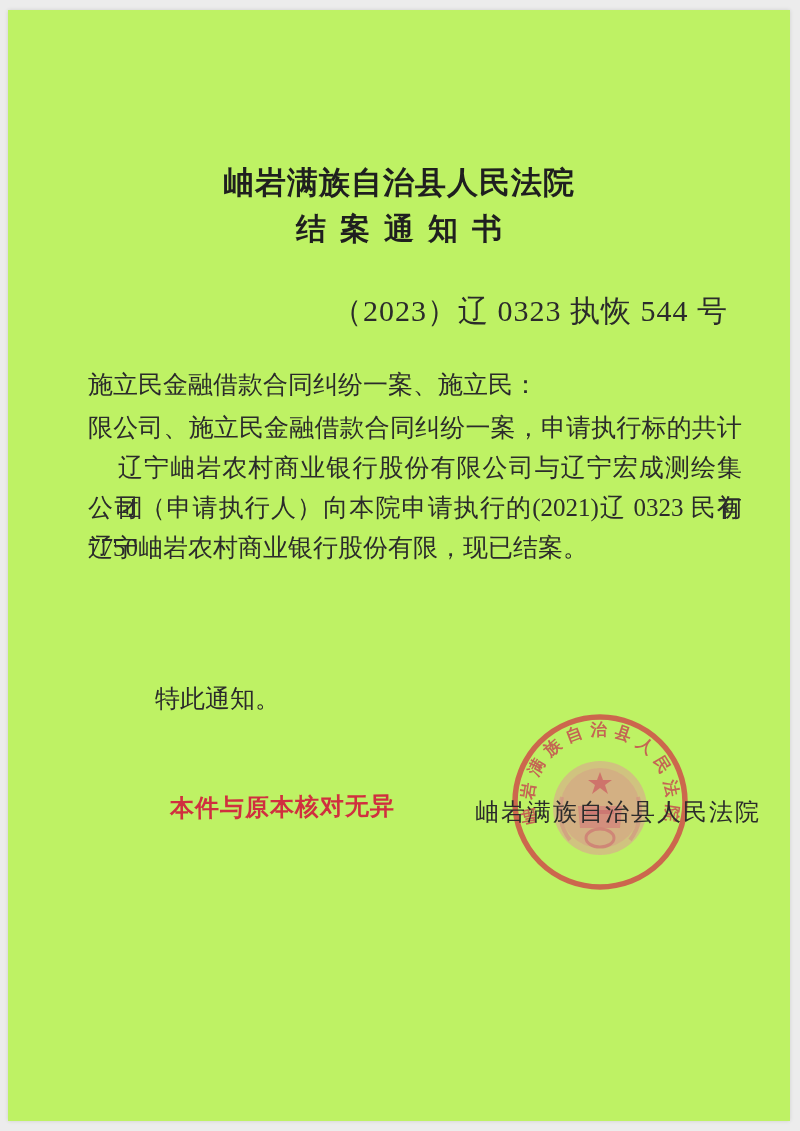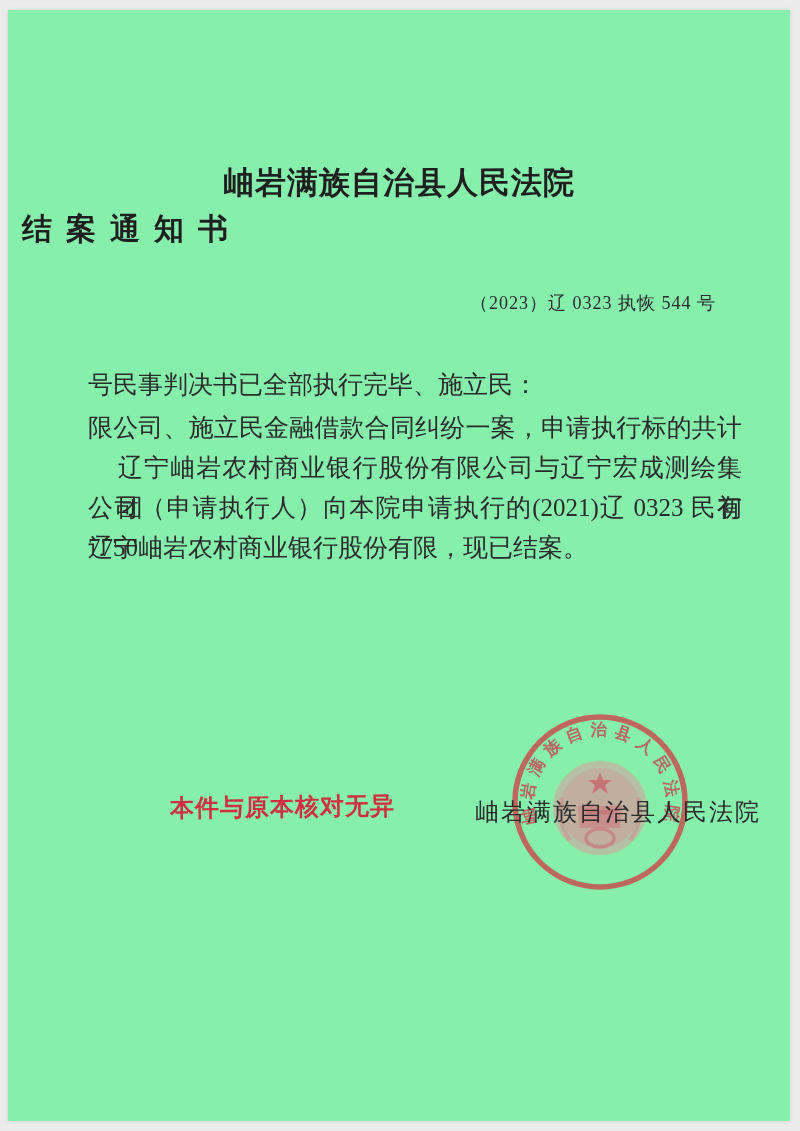--- a/index.html
+++ b/index.html
@@ -6,38 +6,38 @@
   body{
     width:800px;height:1131px;
     background:#ececec;
     position:relative;
     font-family:"Liberation Serif","DejaVu Serif",serif;
     overflow:hidden;
   }
   .page{
     position:absolute;left:8px;top:10px;
     width:782px;height:1111px;
-    background:#86efac;
+    background:#bef264;
     box-shadow:0 0 4px rgba(0,0,0,0.12);
   }
   .court-name{
     position:absolute;left:0;top:152px;width:100%;
     text-align:center;
     font-size:31px;font-weight:700;color:#1f1f1f;
     letter-spacing:1px;
   }
   .doc-title{
     position:absolute;left:0;top:199px;width:100%;
-    text-align:left;
+    text-align:center;
     font-size:30px;font-weight:700;color:#1f1f1f;
     letter-spacing:14px;text-indent:14px;
   }
   .case-number{
-    position:absolute;right:74px;top:281px;
-    font-size:18px;color:#2b2b2b;
+    position:absolute;right:62px;top:281px;
+    font-size:30px;color:#2b2b2b;
     letter-spacing:1px;
   }
   .addressee{
     position:absolute;left:80px;top:358px;width:660px;
     font-size:25px;color:#2b2b2b;
   }
   .body-block{
     position:absolute;left:80px;top:398px;width:654px;
   }
   .body-line{
@@ -81,29 +81,30 @@
 <body>
 
 <div class="page">
 
   <div class="court-name">岫岩满族自治县人民法院</div>
 
   <div class="doc-title">结案通知书</div>
 
   <div class="case-number">（2023）辽 0323 执恢 544 号</div>
 
-  <div class="addressee">号民事判决书已全部执行完毕、施立民：</div>
+  <div class="addressee">施立民金融借款合同纠纷一案、施立民：</div>
 
   <div class="body-block">
     <div class="body-line just">限公司、施立民金融借款合同纠纷一案，申请执行标的共计</div>
     <div class="body-line just indent">辽宁岫岩农村商业银行股份有限公司与辽宁宏成测绘集团有</div>
     <div class="body-line just">公司（申请执行人）向本院申请执行的(2021)辽 0323 民初 7750</div>
     <div class="body-line">辽宁岫岩农村商业银行股份有限，现已结案。</div>
   </div>
 
+  <div class="closing-line">特此通知。</div>
 
   <div class="proof-stamp">本件与原本核对无异</div>
 
   <svg class="seal" viewBox="0 0 200 200" xmlns="http://www.w3.org/2000/svg">
 
     <circle cx="100" cy="100" r="85" fill="none" stroke="#d13b45" stroke-width="5.5" opacity="0.82"></circle>
 
     <defs>
       <path id="sealArc" d="M 37 122.9 A 67 67 0 1 1 163 122.9" fill="none"></path>
     </defs>

